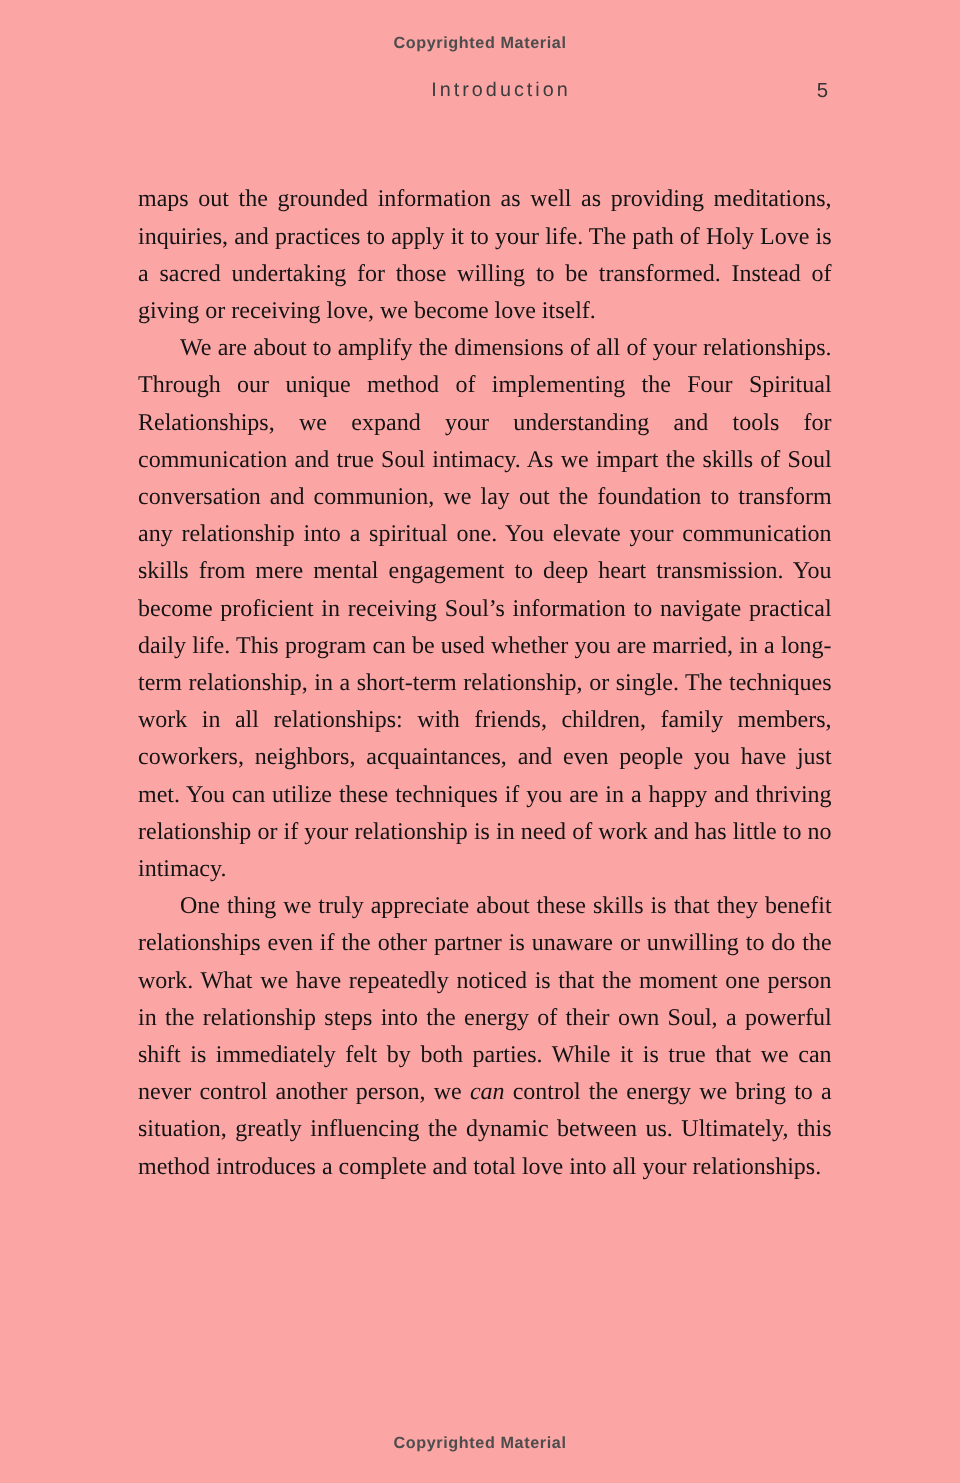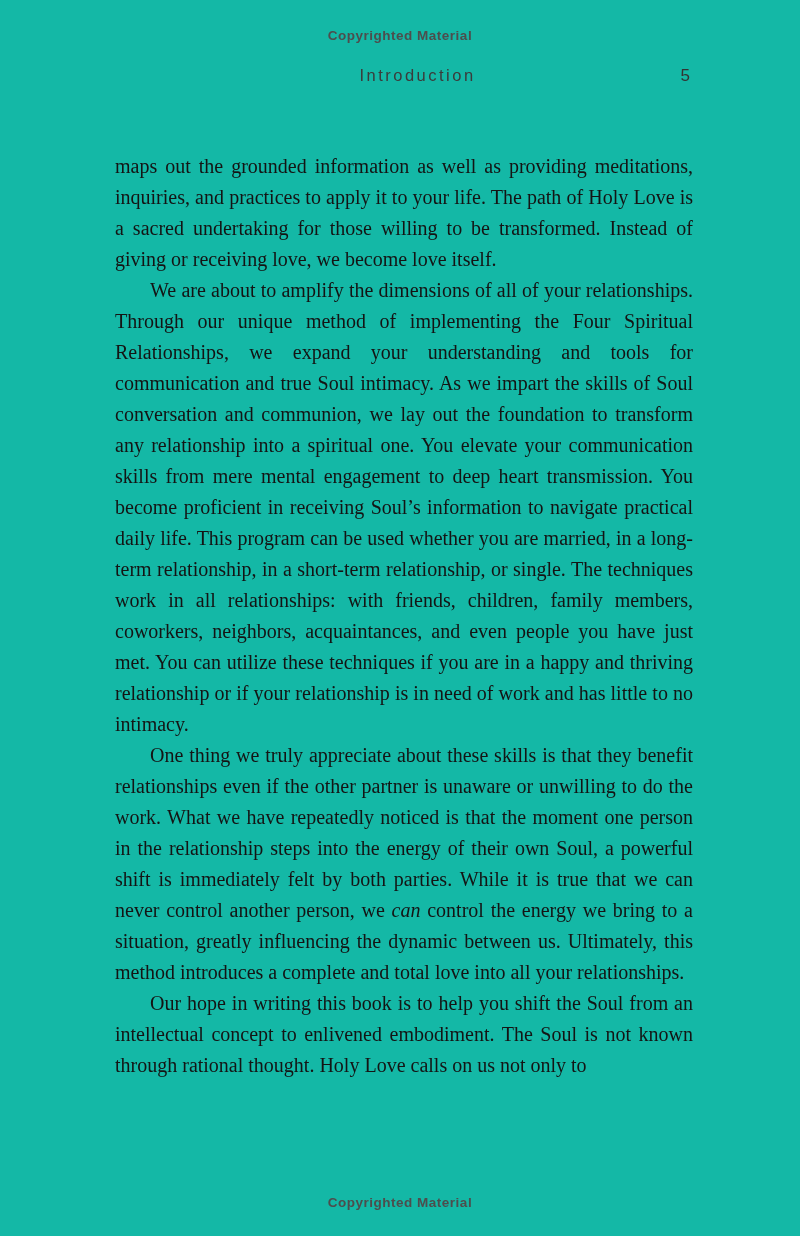--- a/index.html
+++ b/index.html
@@ -4,21 +4,21 @@
 <style>
   html, body {
     margin: 0;
     padding: 0;
     background: #ffffff;
   }
   .page {
     position: relative;
     width: 800px;
     height: 1236px;
-    background: #14b8a6;
+    background: #fca5a5;
     overflow: hidden;
     font-family: "Liberation Serif", serif;
   }
   .copyright {
     position: absolute;
     left: 0;
     width: 100%;
     text-align: center;
     font-family: "Liberation Sans", sans-serif;
     font-weight: bold;
@@ -77,18 +77,17 @@
 
   <div class="page-header">
     <span class="chapter-title">Introduction</span>
     <span class="page-number">5</span>
   </div>
 
   <div class="body-text">
       <p class="para"><span>maps out the grounded information as well as providing meditations, inquiries, and practices to apply it to your life. The path of Holy Love is a sacred undertaking for those willing to be transformed. Instead of giving or receiving love, we become love itself.</span></p>
       <p class="para indent"><span>We are about to amplify the dimensions of all of your relationships. Through our unique method of implementing the Four Spiritual Relationships, we expand your understanding and tools for communication and true Soul intimacy. As we impart the skills of Soul conversation and communion, we lay out the foundation to transform any relationship into a spiritual one. You elevate your communication skills from mere mental engagement to deep heart transmission. You become proficient in receiving Soul’s information to navigate practical daily life. This program can be used whether you are married, in a long-term relationship, in a short-term relationship, or single. The techniques work in all relationships: with friends, children, family members, coworkers, neighbors, acquaintances, and even people you have just met. You can utilize these techniques if you are in a happy and thriving relationship or if your relationship is in need of work and has little to no intimacy.</span></p>
       <p class="para indent"><span>One thing we truly appreciate about these skills is that they benefit relationships even if the other partner is unaware or unwilling to do the work. What we have repeatedly noticed is that the moment one person in the relationship steps into the energy of their own Soul, a powerful shift is immediately felt by both parties. While it is true that we can never control another person, we </span><em>can</em><span> control the energy we bring to a situation, greatly influencing the dynamic between us. Ultimately, this method introduces a complete and total love into all your relationships.</span></p>
-      <p class="para indent"><span>Our hope in writing this book is to help you shift the Soul from an intellectual concept to enlivened embodiment. The Soul is not known through rational thought. Holy Love calls on us not only to</span></p>
     </div>
 
   <div class="copyright bottom">Copyrighted Material</div>
 
 </div>
 
 </body></html>

